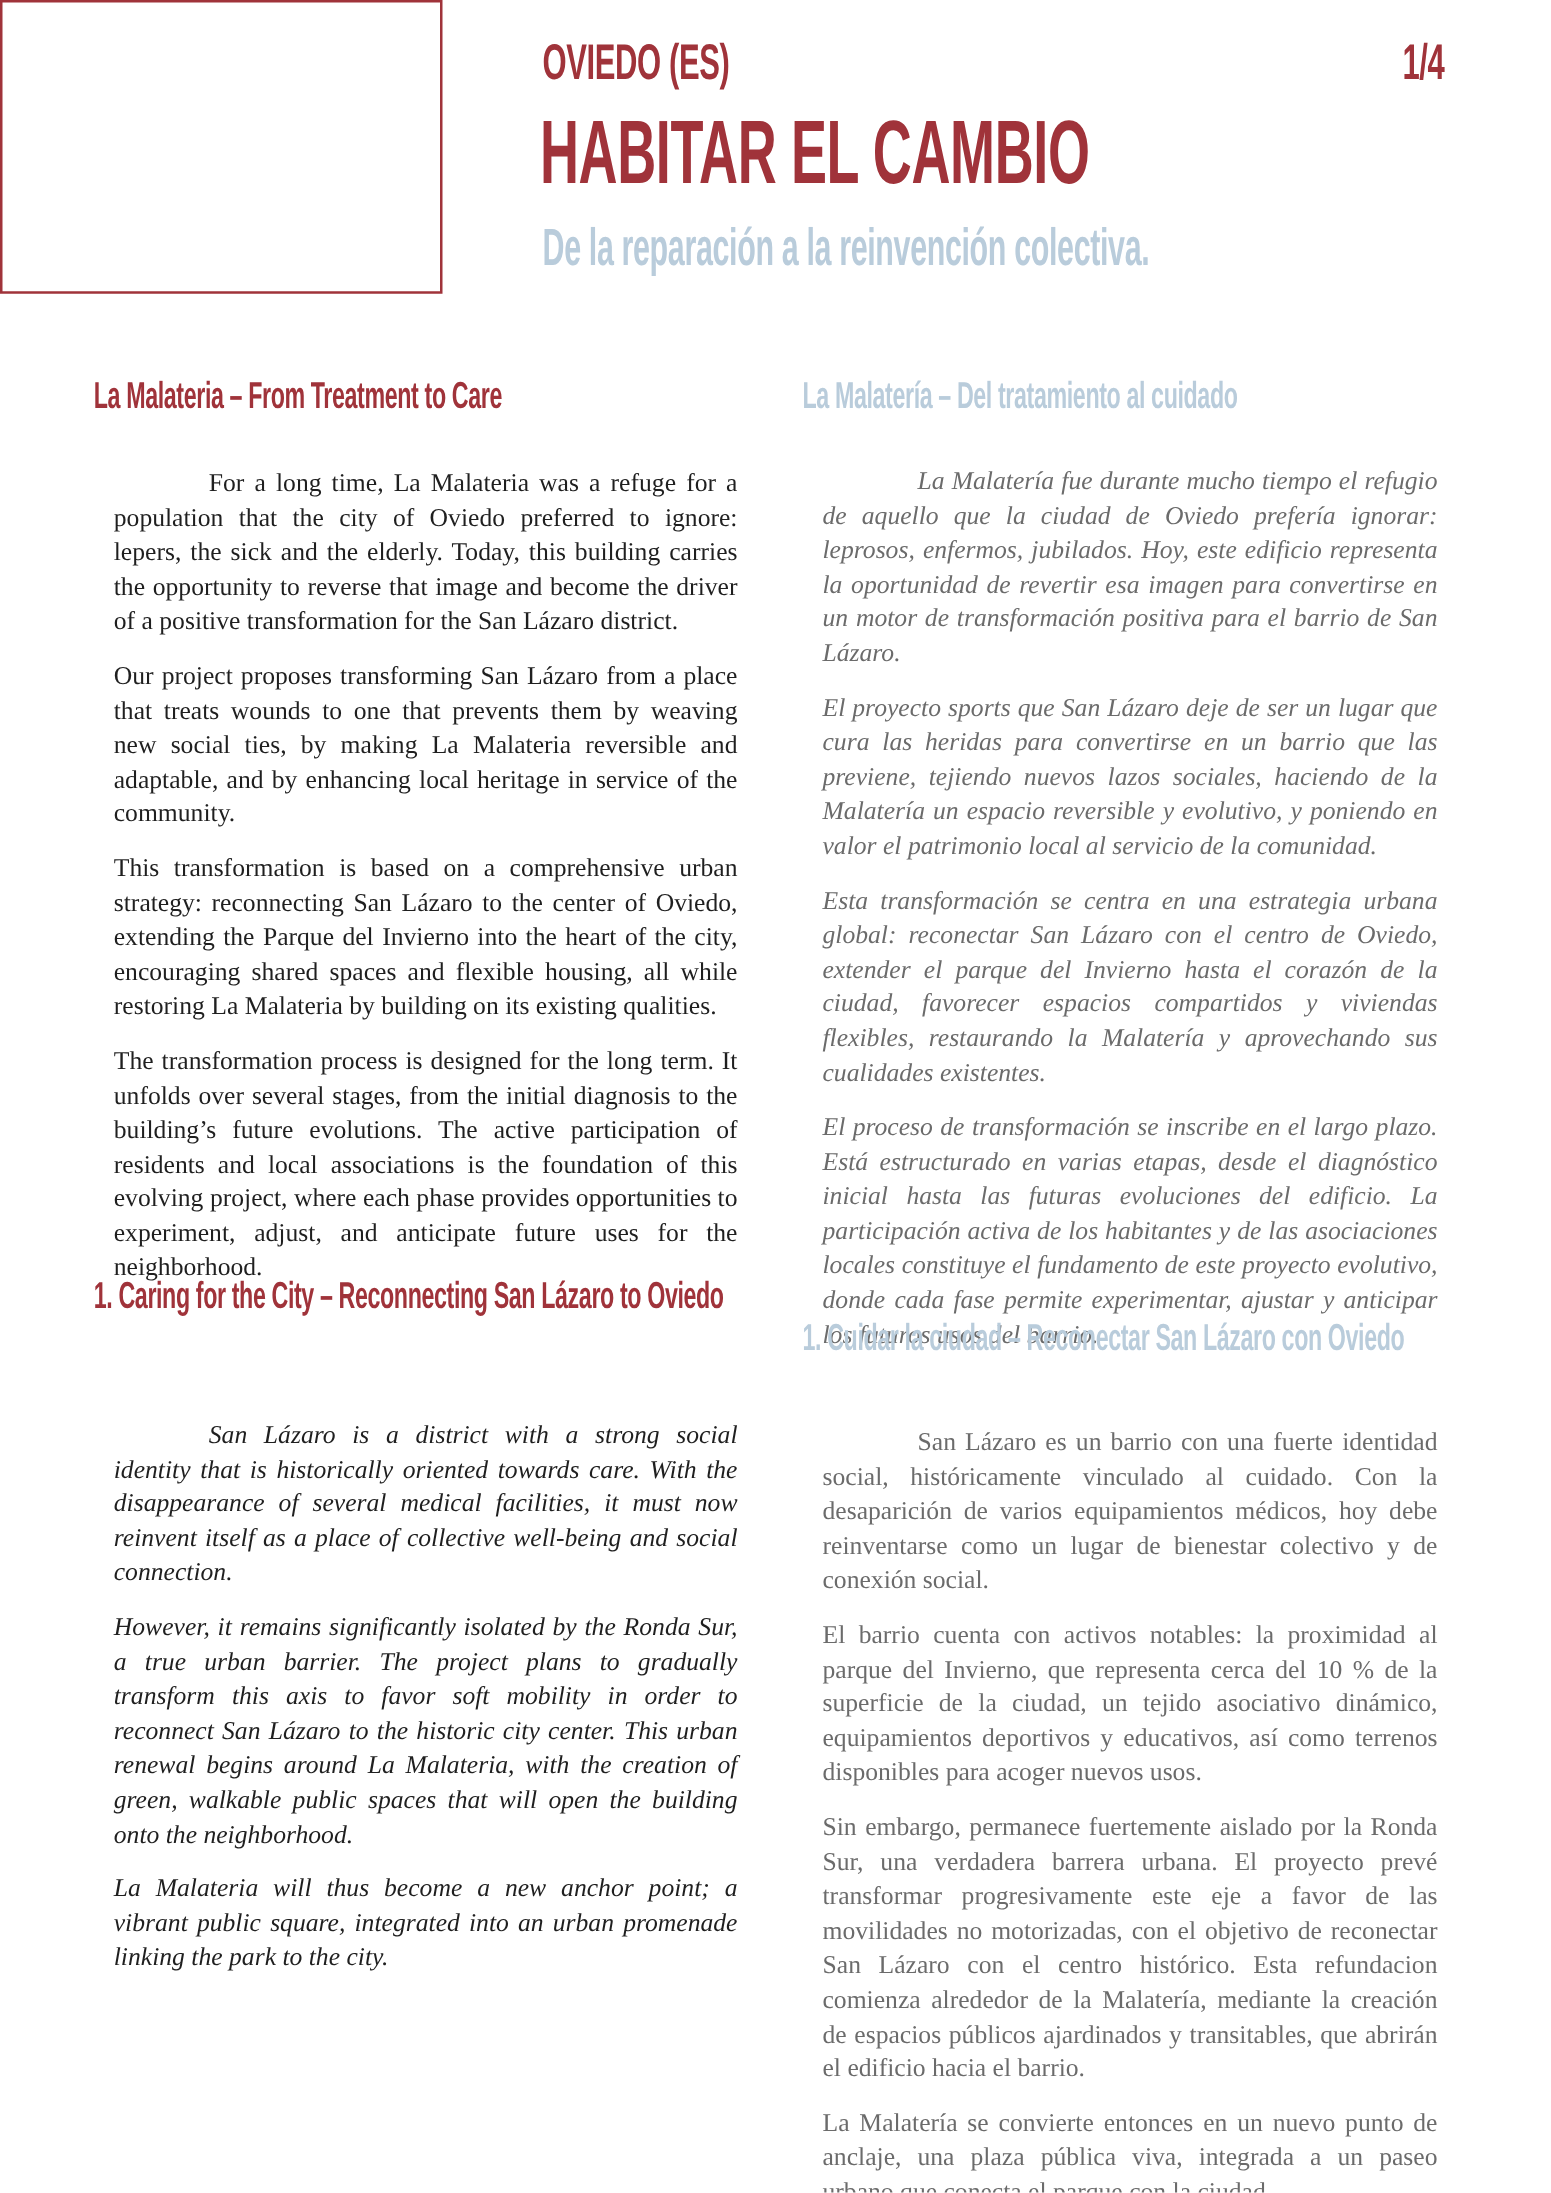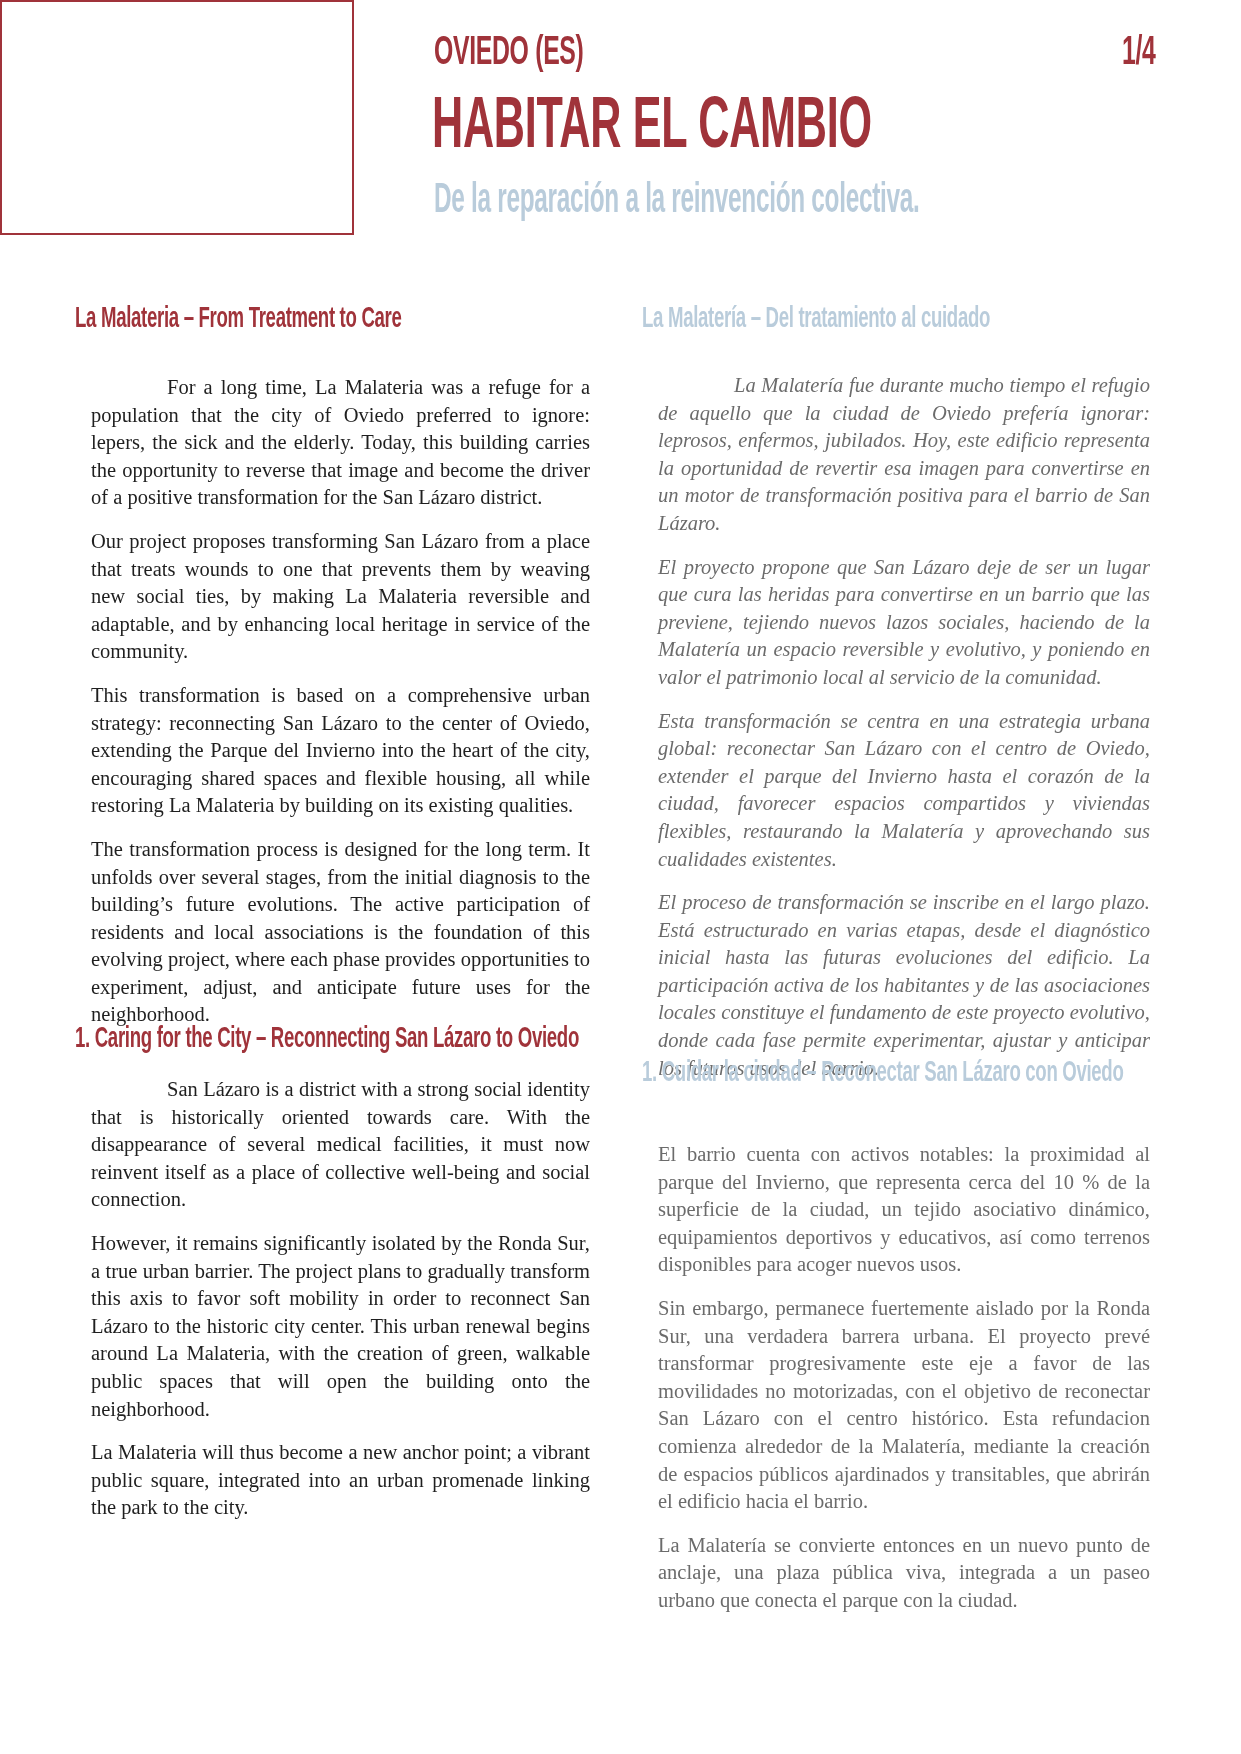--- a/index.html
+++ b/index.html
@@ -69,35 +69,36 @@
 <div class="col col-left">
   <div class="cond heading en" style="top:302px;">La Malateria – From Treatment to Care</div>
   <div class="body-text en" style="top:358px; width:531px;">
     <p class="indent">For a long time, La Malateria was a refuge for a population that the city of Oviedo preferred to ignore: lepers, the sick and the elderly. Today, this building carries the opportunity to reverse that image and become the driver of a positive transformation for the San Lázaro district.</p>
     <p>Our project proposes transforming San Lázaro from a place that treats wounds to one that prevents them by weaving new social ties, by making La Malateria reversible and adaptable, and by enhancing local heritage in service of the community.</p>
     <p>This transformation is based on a comprehensive urban strategy: reconnecting San Lázaro to the center of Oviedo, extending the Parque del Invierno into the heart of the city, encouraging shared spaces and flexible housing, all while restoring La Malateria by building on its existing qualities.</p>
     <p>The transformation process is designed for the long term. It unfolds over several stages, from the initial diagnosis to the building’s future evolutions. The active participation of residents and local associations is the foundation of this evolving project, where each phase provides opportunities to experiment, adjust, and anticipate future uses for the neighborhood.</p>
   </div>
 
   <div class="cond heading en" style="top:1022px;">1. Caring for the City – Reconnecting San Lázaro to Oviedo</div>
-  <div class="body-text en" style="top:1060px; width:531px;">
+  <div class="body-text en" style="top:1119px; width:531px;font-style:italic;">
     <p class="indent">San Lázaro is a district with a strong social identity that is historically oriented towards care. With the disappearance of several medical facilities, it must now reinvent itself as a place of collective well-being and social connection.</p>
     <p>However, it remains significantly isolated by the Ronda Sur, a true urban barrier. The project plans to gradually transform this axis to favor soft mobility in order to reconnect San Lázaro to the historic city center. This urban renewal begins around La Malateria, with the creation of green, walkable public spaces that will open the building onto the neighborhood.</p>
     <p>La Malateria will thus become a new anchor point; a vibrant public square, integrated into an urban promenade linking the park to the city.</p>
   </div>
 </div>
 
 <div class="col col-right">
   <div class="cond heading es" style="top:302px;">La Malatería – Del tratamiento al cuidado</div>
   <div class="body-text es" style="top:356px; width:524px;font-style:italic;">
     <p class="indent">La Malatería fue durante mucho tiempo el refugio de aquello que la ciudad de Oviedo prefería ignorar: leprosos, enfermos, jubilados. Hoy, este edificio representa la oportunidad de revertir esa imagen para convertirse en un motor de transformación positiva para el barrio de San Lázaro.</p>
-    <p>El proyecto propone que San Lázaro deje de ser un lugar que cura las heridas para convertirse en un barrio que las previene, tejiendo nuevos lazos sociales, haciendo de la Malatería un espacio reversible y evolutivo, y poniendo en valor el patrimonio local al servicio de la comunidad.</p>
+    <p>El proyecto sports que San Lázaro deje de ser un lugar que cura las heridas para convertirse en un barrio que las previene, tejiendo nuevos lazos sociales, haciendo de la Malatería un espacio reversible y evolutivo, y poniendo en valor el patrimonio local al servicio de la comunidad.</p>
     <p>Esta transformación se centra en una estrategia urbana global: reconectar San Lázaro con el centro de Oviedo, extender el parque del Invierno hasta el corazón de la ciudad, favorecer espacios compartidos y viviendas flexibles,  restaurando la Malatería y aprovechando sus cualidades existentes.</p>
     <p>El proceso de transformación se inscribe en el largo plazo. Está estructurado en varias etapas, desde el diagnóstico inicial hasta las futuras evoluciones del edificio. La participación activa de los habitantes y de las asociaciones locales constituye el fundamento de este proyecto evolutivo, donde cada fase permite experimentar, ajustar y anticipar los futuros usos del barrio.</p>
   </div>
 
   <div class="cond heading es" style="top:1056px;">1. Cuidar la ciudad – Reconectar San Lázaro con Oviedo</div>
   <div class="body-text es" style="top:1125px; width:524px;">
+    <p class="indent">San Lázaro es un barrio con una fuerte identidad social, históricamente vinculado al cuidado. Con la desaparición de varios equipamientos médicos, hoy debe reinventarse como un lugar de bienestar colectivo y de conexión social.</p>
     <p>El barrio cuenta con activos notables: la proximidad al parque del Invierno, que representa cerca del 10 % de la superficie de la ciudad, un tejido asociativo dinámico, equipamientos deportivos y educativos, así como terrenos disponibles para acoger nuevos usos.</p>
     <p>Sin embargo, permanece fuertemente aislado por la Ronda Sur, una verdadera barrera urbana. El proyecto prevé transformar progresivamente este eje a favor de las movilidades no motorizadas, con el objetivo de reconectar San Lázaro con el centro histórico. Esta refundacion comienza alrededor de la Malatería, mediante la creación de espacios públicos ajardinados y transitables, que abrirán el edificio hacia el barrio.</p>
     <p>La Malatería se convierte entonces en un nuevo punto de anclaje, una plaza pública viva, integrada a un paseo urbano que conecta el parque con la ciudad.</p>
   </div>
 </div>
 
 </body></html>

